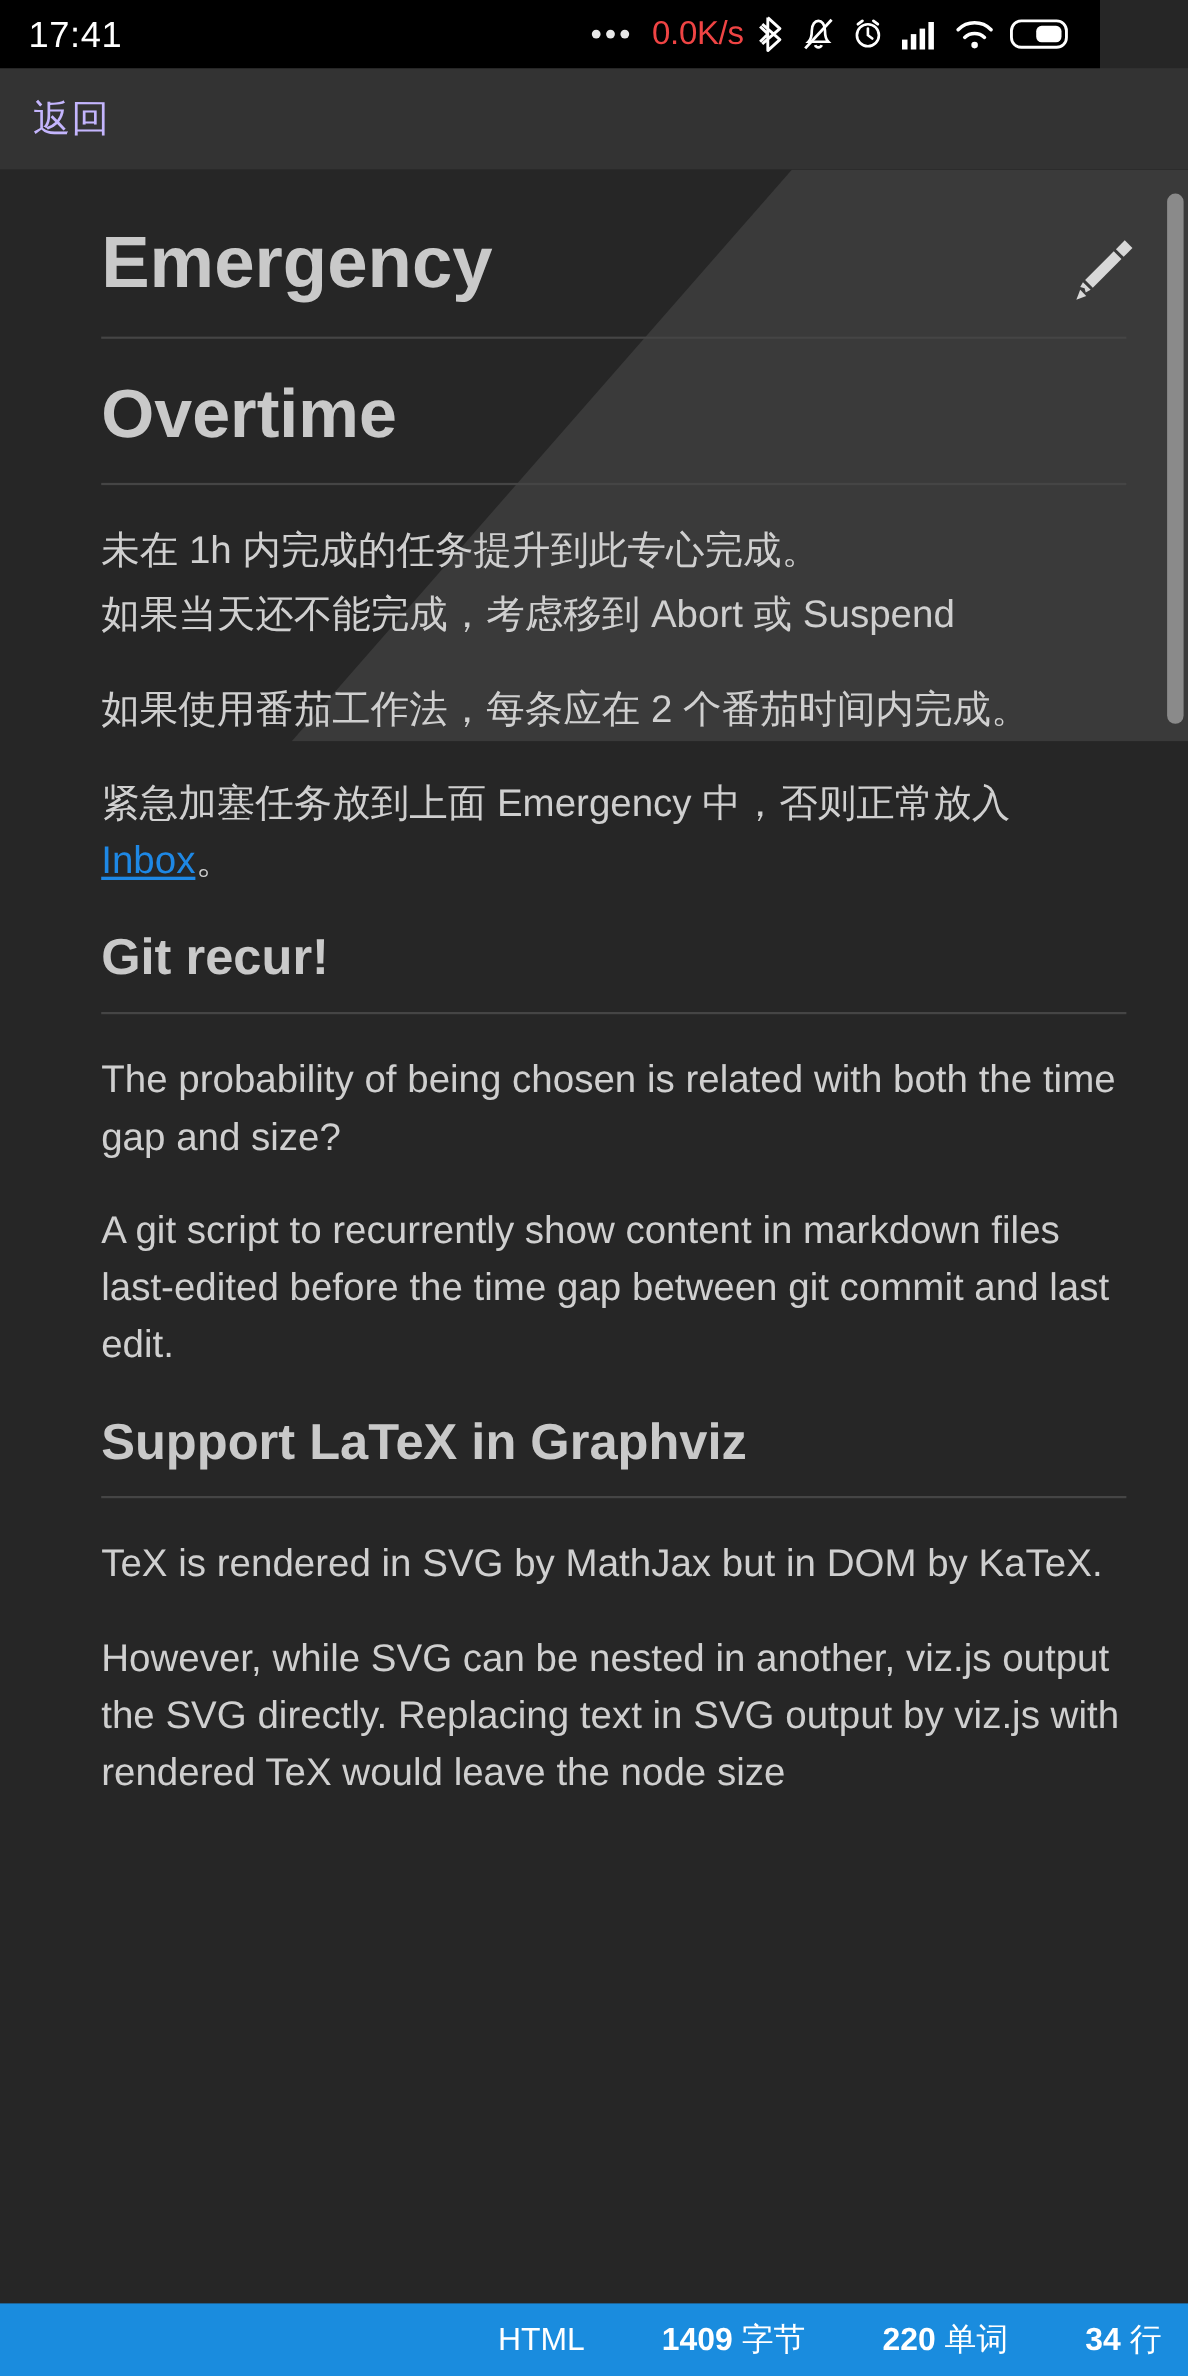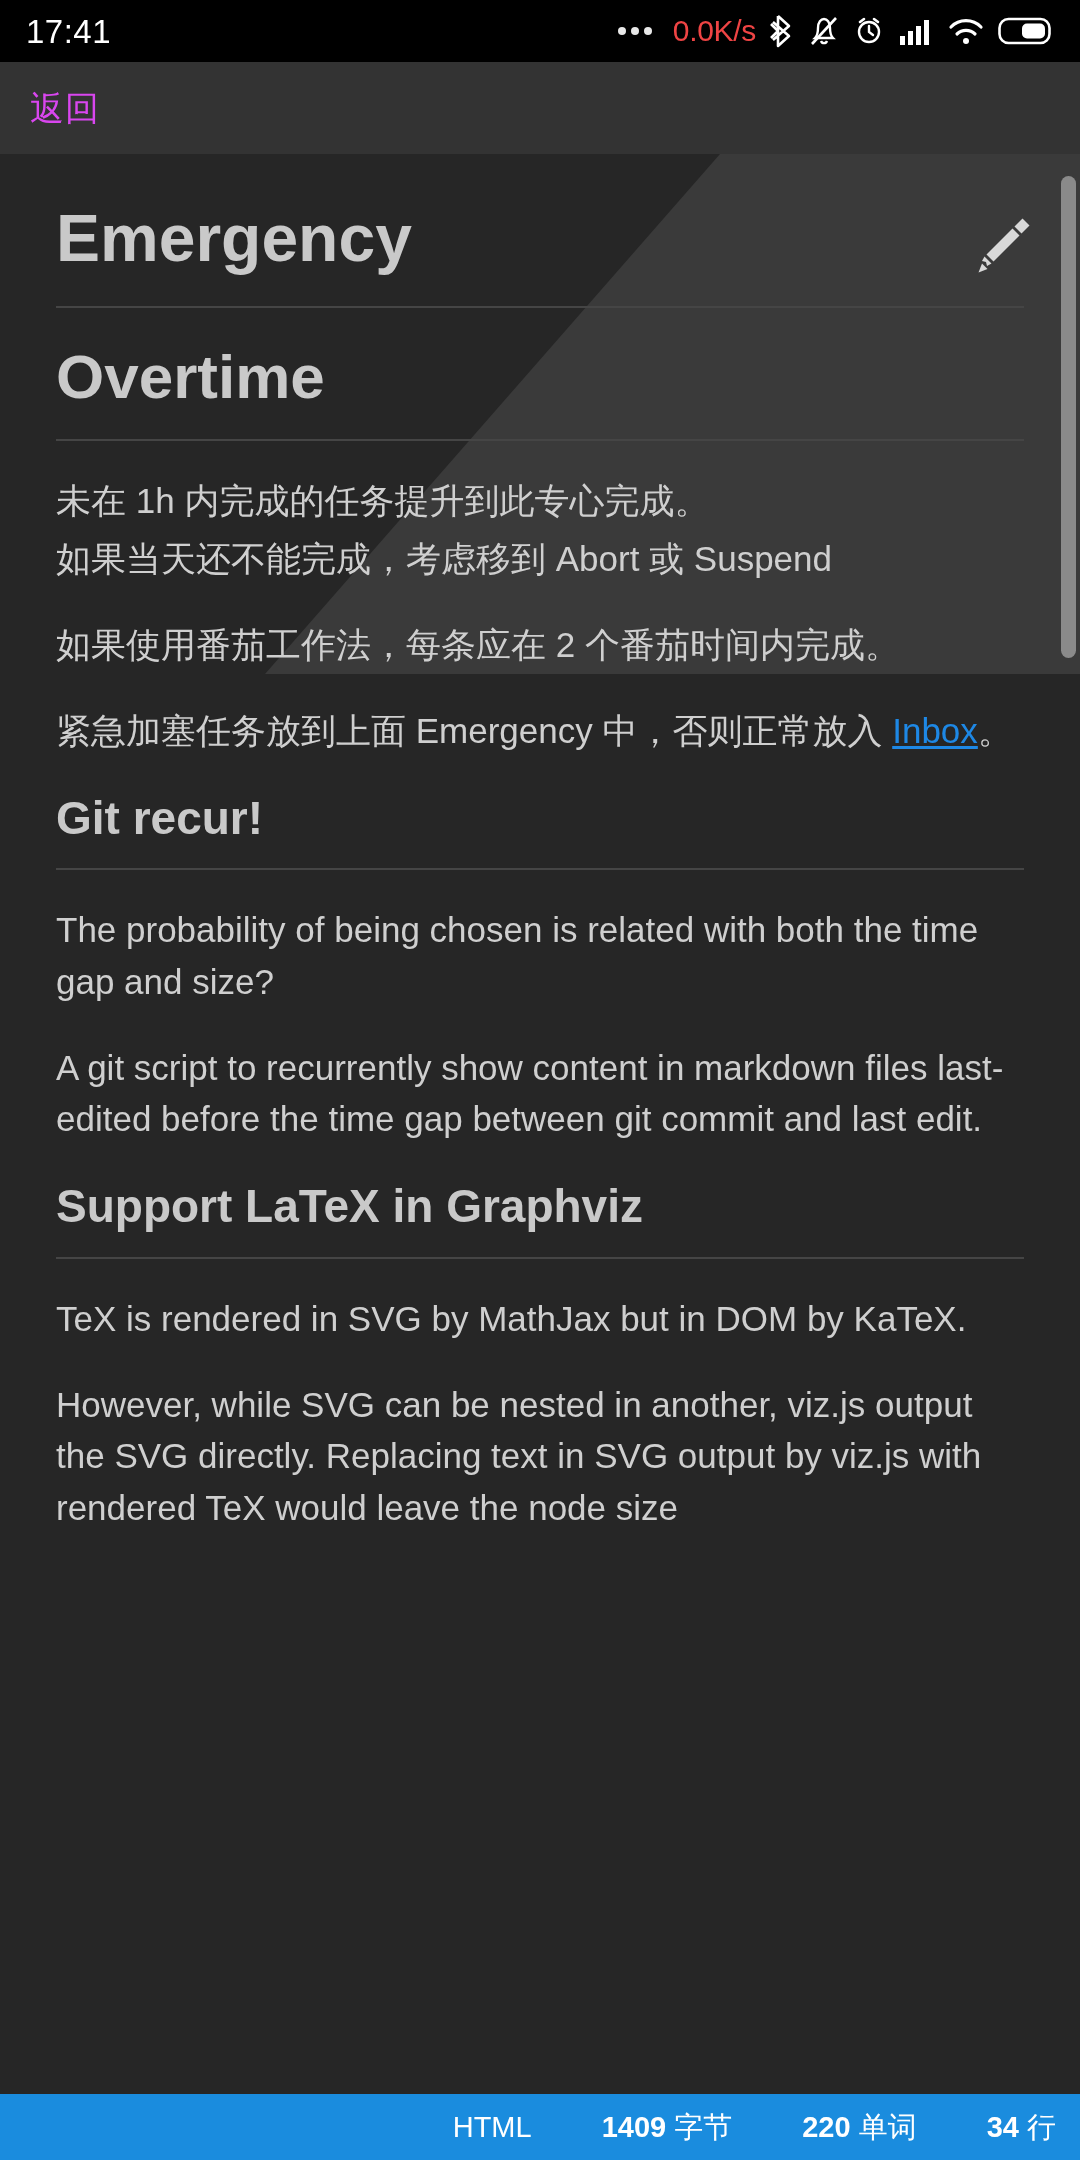--- a/index.html
+++ b/index.html
@@ -17,21 +17,21 @@
     width: 1080px;
     height: 2160px;
     background: #262626;
     overflow: hidden;
   }
 
   
   .sysbar {
     position: absolute;
     top: 0; left: 0;
-    width: 1080px;
+    width: 1000px;
     height: 62px;
     background: #000000;
     display: flex;
     align-items: center;
     padding: 0 26px;
     z-index: 40;
   }
   .sysbar-clock {
     color: #ffffff;
     font-size: 33px;
@@ -70,21 +70,21 @@
     top: 62px; left: 0;
     width: 1080px;
     height: 92px;
     background: #333333;
     display: flex;
     align-items: center;
     padding: 0 30px;
     z-index: 30;
   }
   .appbar-back {
-    color: #d946ef;
+    color: #c4b5fd;
     font-size: 34px;
     letter-spacing: 1px;
     line-height: 1;
   }
 
   
   .doc {
     position: absolute;
     top: 154px; left: 0;
     width: 1080px;
@@ -103,20 +103,21 @@
     background: #3a3a3a;
     clip-path: polygon(720px 0px, 1080px 0px, 1080px 520px, 265px 520px);
     pointer-events: none;
     z-index: 1;
   }
 
   .doc-inner {
     position: relative;
     z-index: 2;
     padding: 0 56px;
+    margin-left: 36px;
   }
 
   
   h1.md, h2.md, h3.md {
     color: #c9c9c9;
     font-weight: bold;
     line-height: 1.12;
     border-bottom: 2px solid #454545;
   }
   h1.md {

